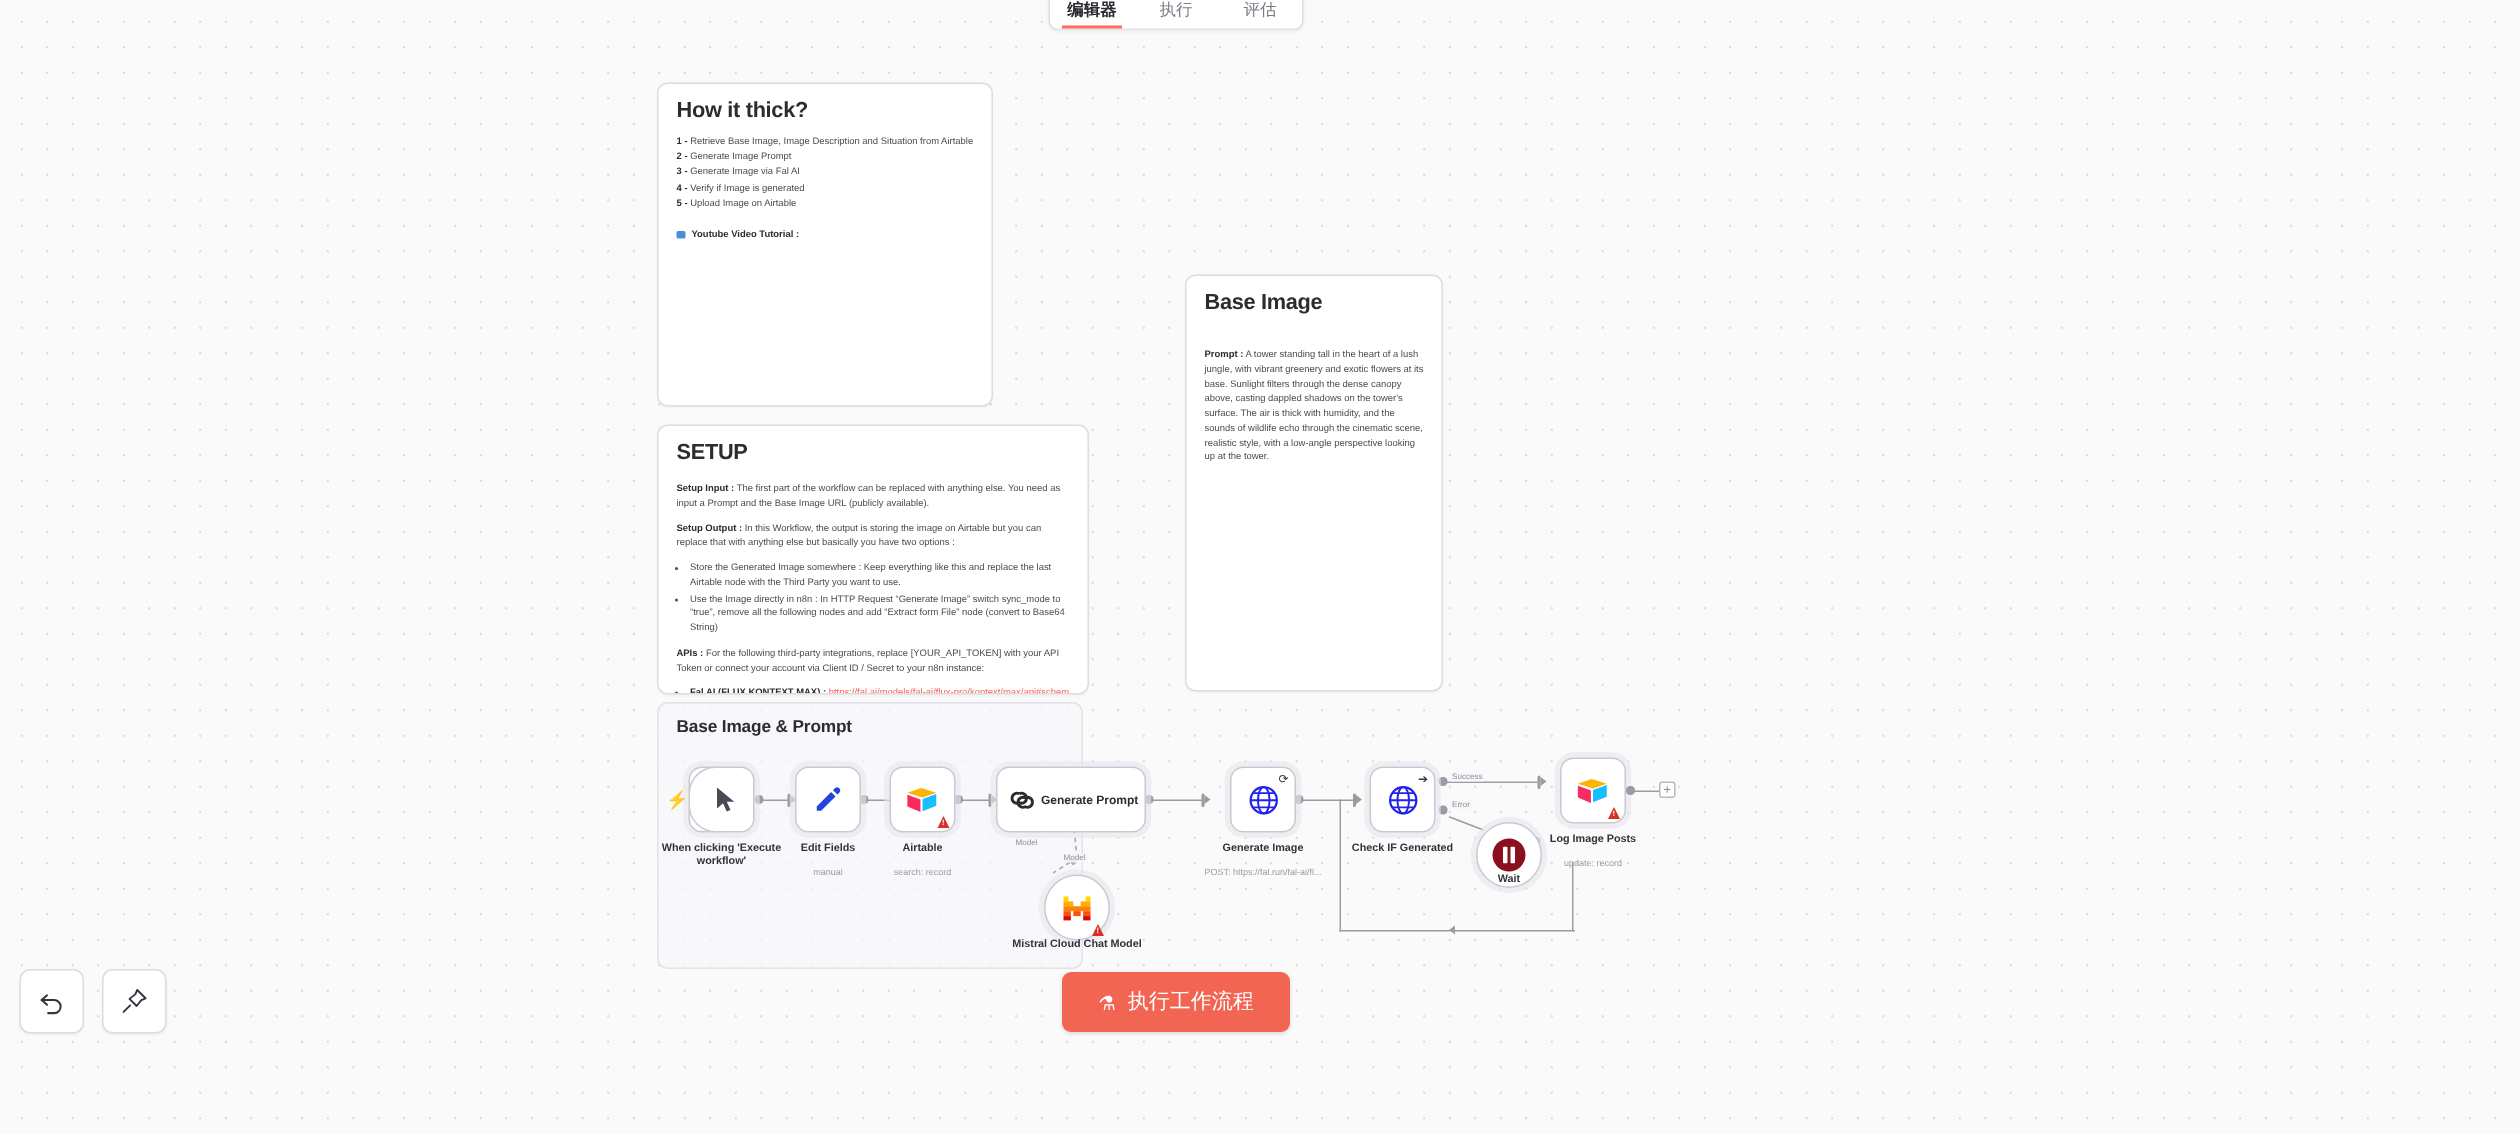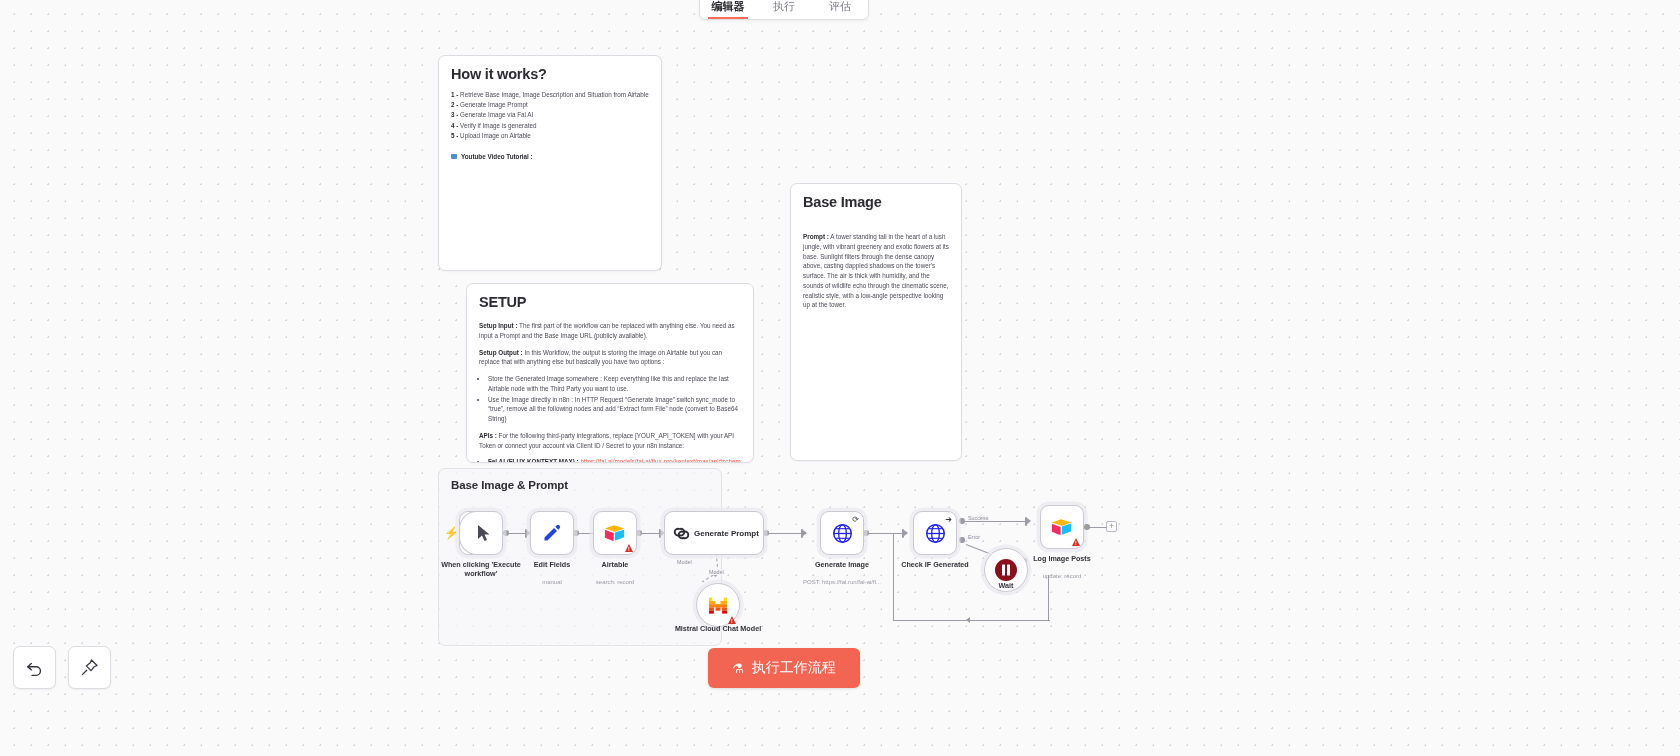--- a/index.html
+++ b/index.html
@@ -58,21 +58,21 @@
 
   #note-how { left: 438px; top: 55px; width: 224px; height: 216px; padding: 10px 12px; }
   #note-how h2 { margin-bottom: 8px; }
   #note-how .steps { font-size: 6.3px; line-height: 1.62; color: #4a4a55; }
   #note-how .steps .n { font-weight: 700; color: #2b2b31; }
   #note-how .yt { margin-top: 12px; font-size: 6.3px; font-weight: 700; color: #2b2b31; display:flex; align-items:center; gap:4px;}
   #note-how .yt .ytico {
     width: 6px; height: 5px; background: #4a8fd6; border-radius: 1px; display:inline-block;
   }
 
-  #note-setup { left: 438px; top: 283px; width: 288px; height: 180px; padding: 10px 12px; margin-left: 28px; }
+  #note-setup { left: 438px; top: 283px; width: 288px; height: 180px; padding: 10px 12px; }
   #note-setup h2 { margin-bottom: 11px; }
   #note-setup p { margin-bottom: 7px; }
 
   #note-base { left: 790px; top: 183px; width: 172px; height: 278px; padding: 10px 12px; }
   #note-base h2 { margin-bottom: 22px; }
 
   #note-gen { left: 968px; top: 268px; width: 162px; height: 193px; padding: 10px 12px; }
   #note-gen h2 { margin-bottom: 7px; }
   #note-gen .imgplaceholder {
     width: 100%; height: 3px; background: #2b2b31; margin-top: 4px;
@@ -194,21 +194,21 @@
 
 <div id="canvas">
 
   <div class="topbar">
     <div class="tab active"><span>编辑器</span></div>
     <div class="tab"><span>执行</span></div>
     <div class="tab"><span>评估</span></div>
   </div>
 
   <div class="note" id="note-how">
-    <h2>How it works?</h2>
+    <h2>How it thick?</h2>
     <div class="steps">
       <div><span class="n">1 -</span> <span>Retrieve Base Image, Image Description and Situation from Airtable</span></div>
       <div><span class="n">2 -</span> <span>Generate Image Prompt</span></div>
       <div><span class="n">3 -</span> <span>Generate Image via Fal AI</span></div>
       <div><span class="n">4 -</span> <span>Verify if Image is generated</span></div>
       <div><span class="n">5 -</span> <span>Upload Image on Airtable</span></div>
     </div>
     <div class="yt">
       <span class="ytico"></span>
       <span>Youtube Video Tutorial :</span>

